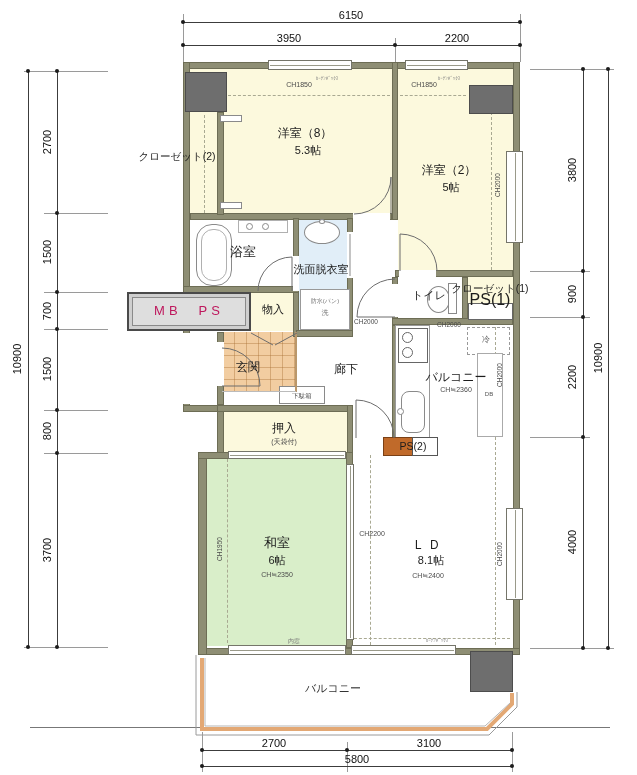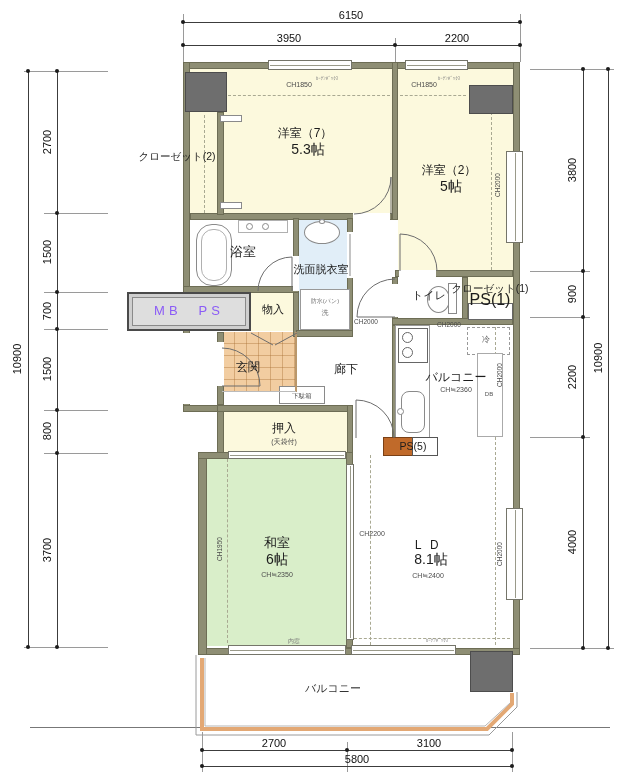--- a/index.html
+++ b/index.html
@@ -17,21 +17,21 @@
   .wall{position:absolute;background:#8e8e74;box-shadow:inset 0 0 0 1px #6d6d55;z-index:10;}
   .gap{position:absolute;background:#fff;z-index:12;}
   .win{position:absolute;background:#fff;border:1px solid #75756a;box-sizing:border-box;z-index:14;}
   .win.h::after{content:"";position:absolute;left:1px;right:1px;top:50%;border-top:1px solid #9a9a8a;}
   .win.v::after{content:"";position:absolute;top:1px;bottom:1px;left:50%;border-left:1px solid #9a9a8a;}
   .pillar{position:absolute;background:#6e6e6e;box-shadow:inset 0 0 0 1px #4d4d4d;z-index:15;}
   .fix{position:absolute;border:1px solid #8a8a8a;background:#fff;box-sizing:border-box;z-index:16;}
   .lbl{position:absolute;transform:translate(-50%,-50%);white-space:nowrap;color:#1c1c1c;font-size:12px;z-index:40;}
   .lbl.v{transform:translate(-50%,-50%) rotate(-90deg);}
   .big{font-size:13px;}
-  .sub{font-size:14px;}
+  .sub{font-size:11px;}
   .ann{font-size:7px;color:#4a4a4a;}
   .ann2{font-size:6.5px;color:#4a4a4a;}
   .tiny{font-size:5px;color:#808080;}
   .dimtxt{font-size:11px;color:#111;}
   .line-h{position:absolute;border-top:1px solid #3c3c3c;z-index:28;}
   .line-v{position:absolute;border-left:1px solid #3c3c3c;z-index:28;}
   .ext{border-color:#9a9a9a !important;z-index:27;}
   .dot{position:absolute;width:4px;height:4px;margin:-2px 0 0 -2px;background:#1c1c1c;border-radius:50%;z-index:30;}
   svg.overlay{position:absolute;left:0;top:0;z-index:20;pointer-events:none;}
   .mbps-outer{position:absolute;background:#cfcfcf;border:2px solid #4a4a4a;box-sizing:border-box;z-index:16;}
@@ -152,57 +152,57 @@
       <path d="M251 333 L273 345 M297 333 L275 345"></path>
       <path d="M350 234 L350 276" stroke="#8a8a8a"></path>
     </g>
     <polyline points="196,655 196,735 489,735 517,707 517,692" fill="none" stroke="#9a9a9a" stroke-width="1"></polyline>
     <polyline points="202,658 202,729 487,729 512,704 512,693" fill="none" stroke="#e3a874" stroke-width="4"></polyline>
     <polyline points="205,658 205,726 485,726 510,703" fill="none" stroke="#b5b5b5" stroke-width="1"></polyline>
   </svg>
 
   <div class="lbl" style="left:177px;top:157px;font-size:10.5px;">クローゼット(2)</div>
 
-  <div class="lbl" style="left:305px;top:133px;">洋室（7）</div>
+  <div class="lbl" style="left:305px;top:133px;">洋室（8）</div>
   <div class="lbl sub" style="left:308px;top:150px;">5.3帖</div>
   <div class="lbl ann" style="left:299px;top:84px;">CH1850</div>
   <div class="lbl tiny" style="left:327px;top:78px;">ｶｰﾃﾝﾎﾞｯｸｽ</div>
 
   <div class="lbl" style="left:449px;top:170px;">洋室（2）</div>
   <div class="lbl sub" style="left:451px;top:187px;">5帖</div>
   <div class="lbl ann" style="left:424px;top:84px;">CH1850</div>
   <div class="lbl tiny" style="left:449px;top:78px;">ｶｰﾃﾝﾎﾞｯｸｽ</div>
   <div class="lbl ann2 v" style="left:497px;top:185px;">CH2000</div>
 
   <div class="lbl" style="left:243px;top:252px;font-size:13px;">浴室</div>
 
   <div class="lbl" style="left:321px;top:269px;font-size:11px;">洗面脱衣室</div>
   <div class="lbl" style="left:325px;top:301px;font-size:6px;color:#777;">防水(パン)</div>
   <div class="lbl" style="left:325px;top:313px;font-size:7px;color:#777;">洗</div>
 
-  <div class="lbl big" style="left:189px;top:311px;letter-spacing:4px;color:#8b5cf6;">MB　PS</div>
+  <div class="lbl big" style="left:189px;top:311px;letter-spacing:4px;color:#be185d;">MB　PS</div>
   <div class="lbl" style="left:273px;top:309px;font-size:11px;">物入</div>
   <div class="lbl" style="left:248px;top:367px;">玄関</div>
   <div class="lbl ann2" style="left:302px;top:396px;">下駄箱</div>
   <div class="lbl" style="left:346px;top:369px;">廊下</div>
   <div class="lbl ann2" style="left:366px;top:321px;">CH2000</div>
   <div class="lbl" style="left:429px;top:295px;font-size:11px;">トイレ</div>
   <div class="lbl" style="left:490px;top:289px;font-size:10.5px;">クローゼット(1)</div>
   <div class="lbl" style="left:490px;top:300px;font-size:16px;">PS(1)</div>
 
   <div class="lbl" style="left:456px;top:377px;">バルコニー</div>
   <div class="lbl ann" style="left:456px;top:390px;">CH≒2360</div>
   <div class="lbl ann2" style="left:449px;top:324px;">CH2000</div>
   <div class="lbl ann2 v" style="left:499px;top:375px;">CH2000</div>
   <div class="lbl" style="left:486px;top:339px;font-size:8px;color:#555;">冷</div>
   <div class="lbl" style="left:489px;top:394px;font-size:6px;color:#555;">DB</div>
 
   <div class="lbl" style="left:284px;top:428px;">押入</div>
   <div class="lbl ann" style="left:284px;top:442px;">(天袋付)</div>
-  <div class="lbl" style="left:413px;top:446px;font-size:10.5px;z-index:41;">PS(5)</div>
+  <div class="lbl" style="left:413px;top:446px;font-size:10.5px;z-index:41;">PS(2)</div>
 
   <div class="lbl big" style="left:277px;top:543px;">和室</div>
   <div class="lbl sub" style="left:277px;top:560px;">6帖</div>
   <div class="lbl ann" style="left:277px;top:575px;">CH≒2350</div>
   <div class="lbl ann2 v" style="left:219px;top:549px;">CH1950</div>
   <div class="lbl" style="left:294px;top:641px;font-size:6px;color:#777;">内窓</div>
 
   <div class="lbl big" style="left:428px;top:545px;letter-spacing:3px;">ＬＤ</div>
   <div class="lbl sub" style="left:431px;top:560px;">8.1帖</div>
   <div class="lbl ann" style="left:428px;top:576px;">CH≒2400</div>

